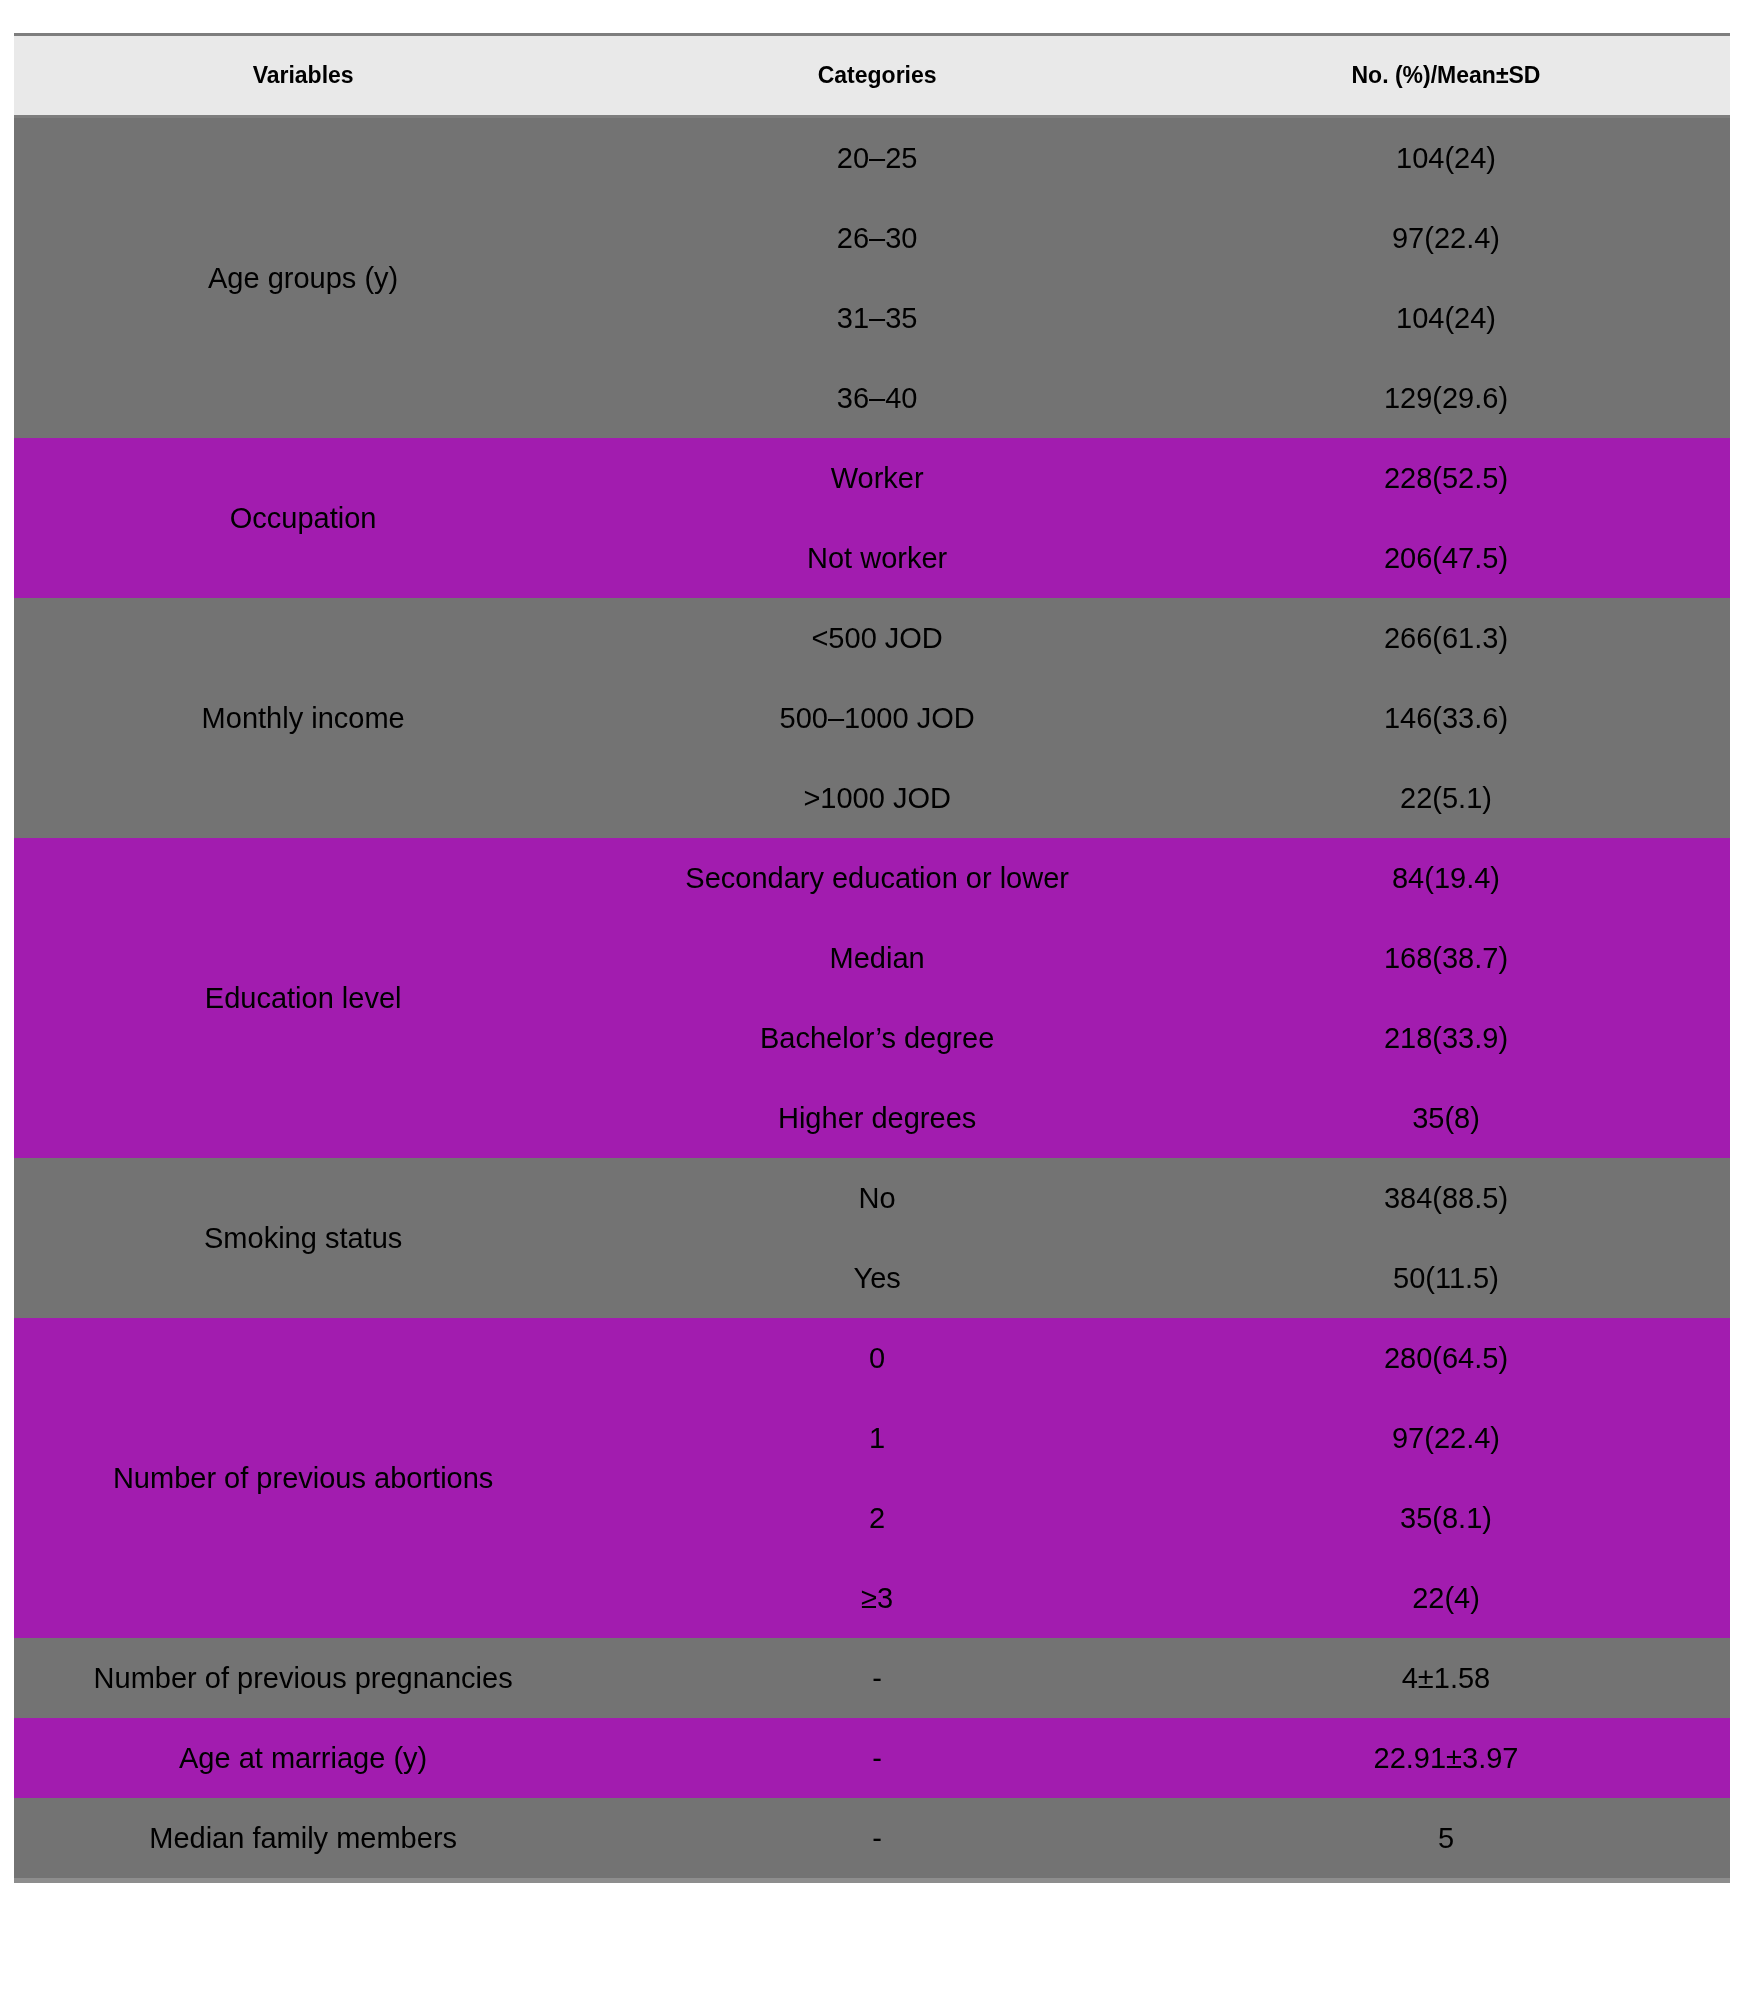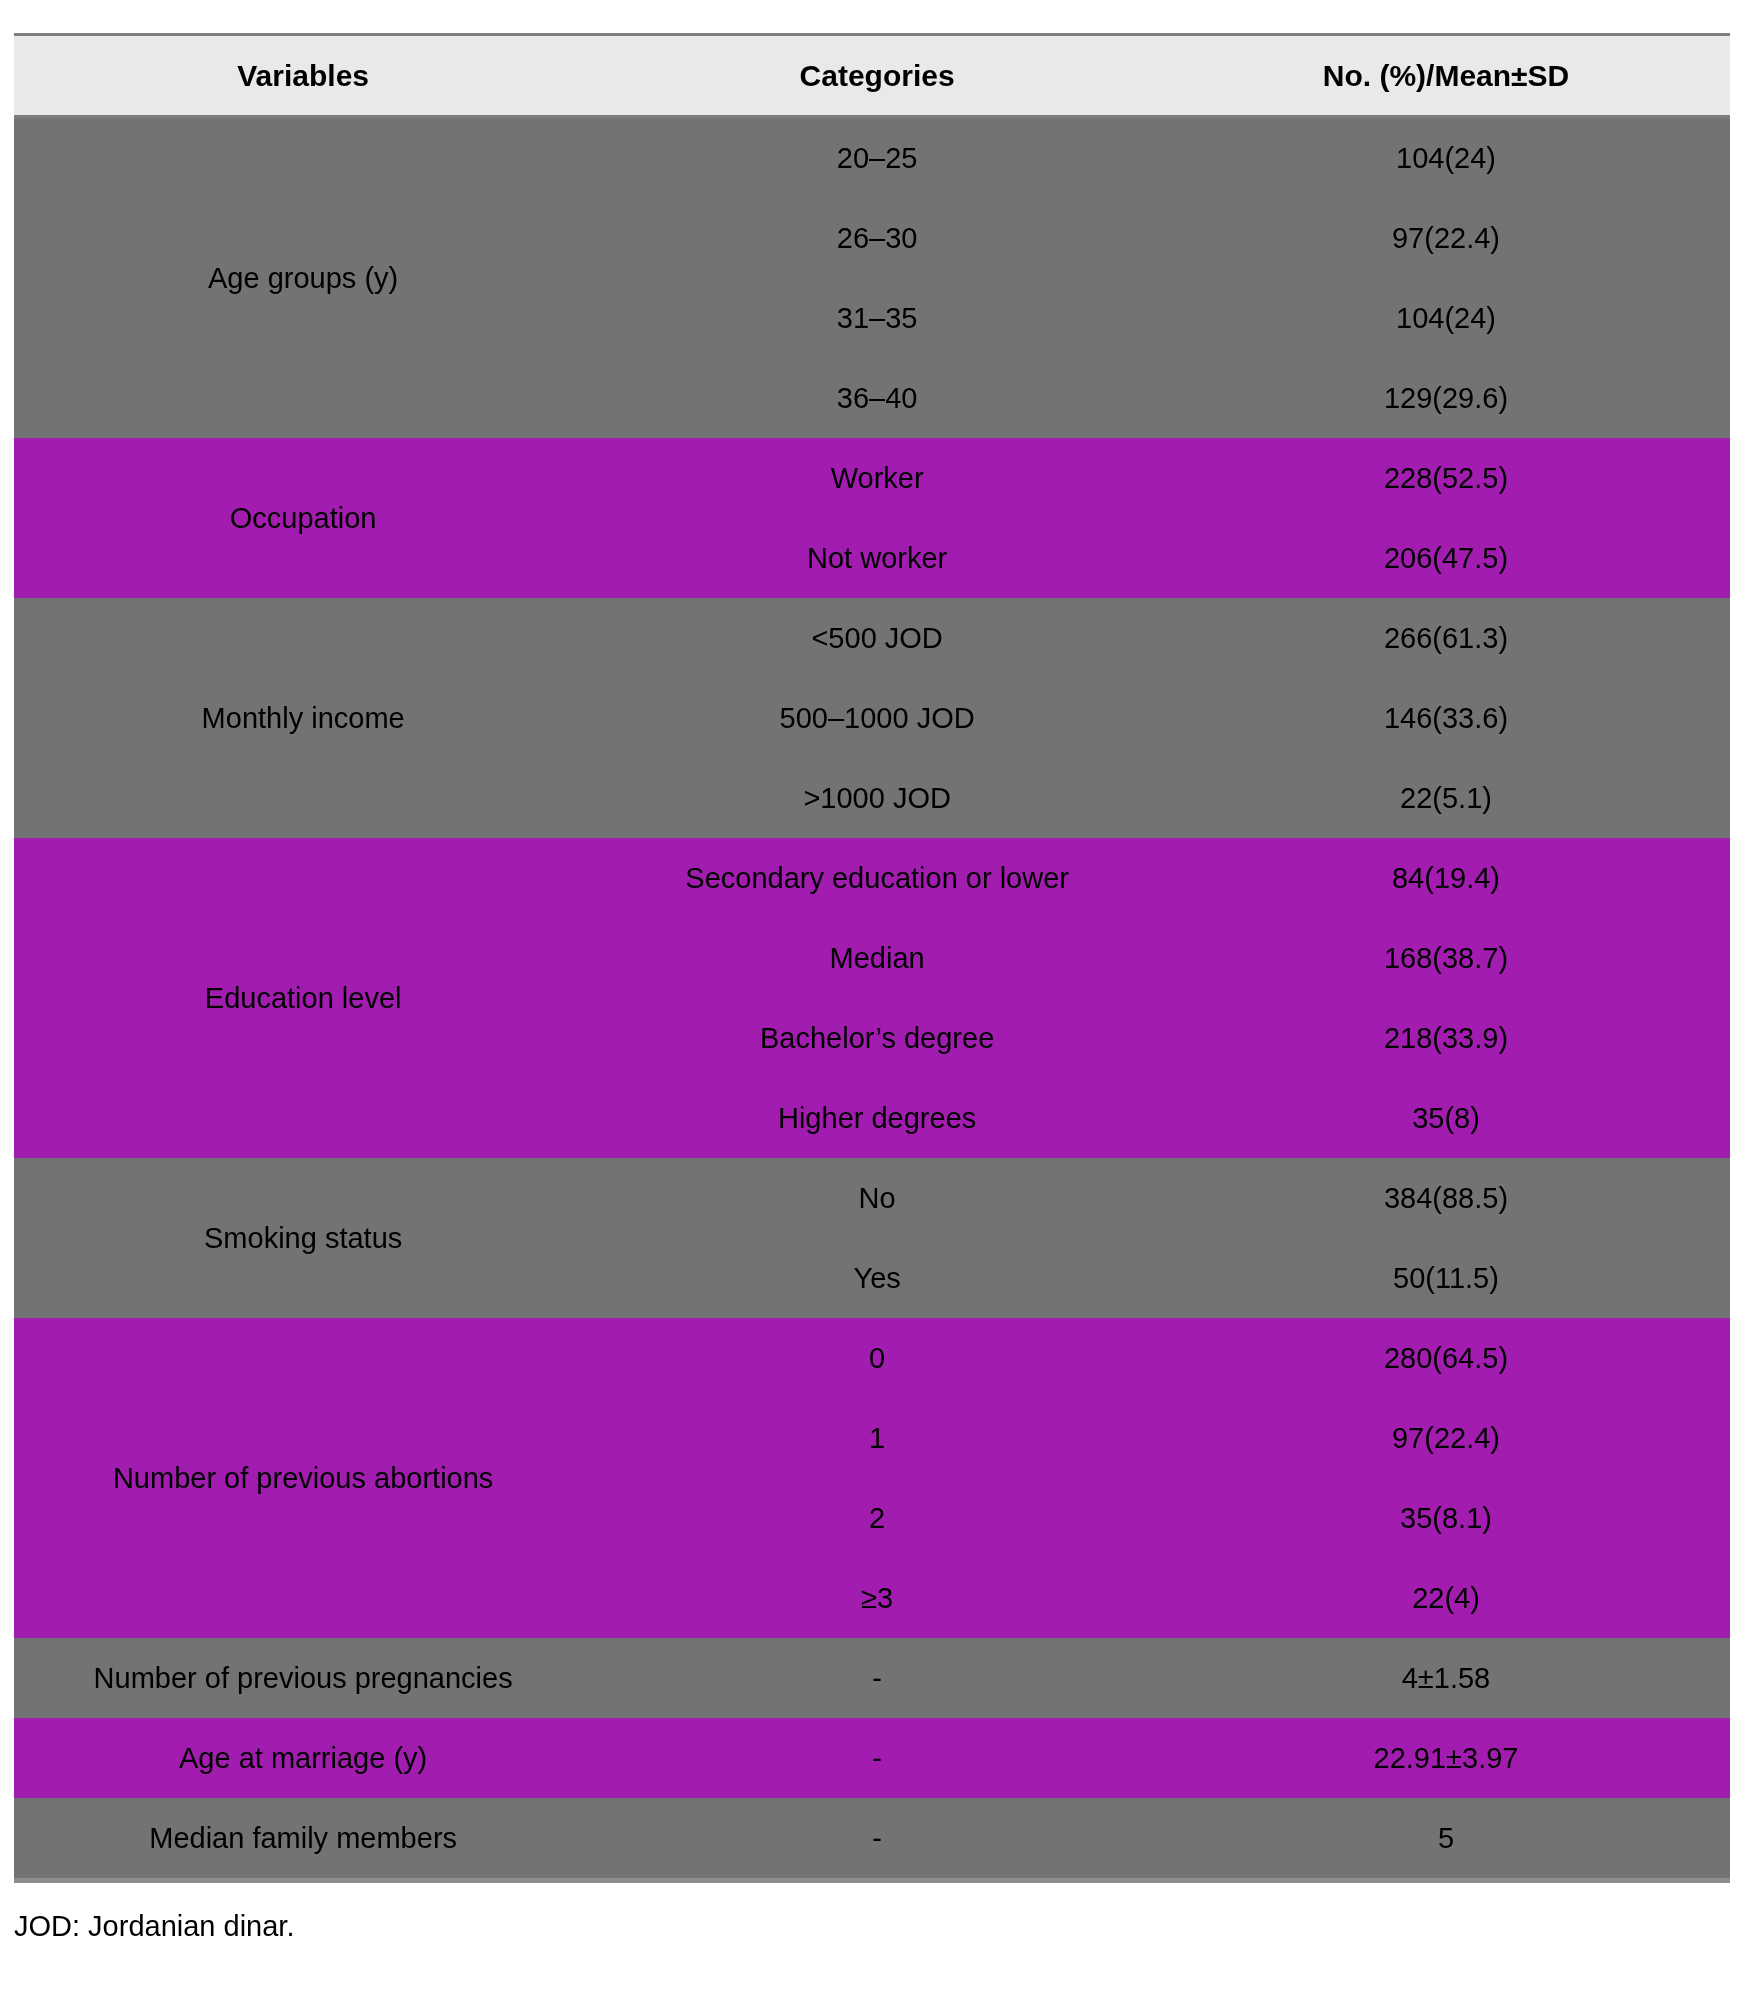--- a/index.html
+++ b/index.html
@@ -34,21 +34,21 @@
     border-top: 3px solid #7e7e7e;
     border-bottom: 5px solid #8d8d8d;
   }
   col.c1 { width: 33.7%; }
   col.c2 { width: 33.2%; }
   col.c3 { width: 33.1%; }
   thead th {
     height: 79px;
     background: #e9e9e9;
     border-bottom: 3px solid #7e7e7e;
-    font-size: 30px;
+    font-size: 23px;
     font-weight: bold;
     text-align: center;
     vertical-align: middle;
     padding: 0;
   }
   tbody td {
     height: 80px;
     font-size: 29px;
     font-weight: normal;
     text-align: center;
@@ -177,15 +177,14 @@
           <td>22.91±3.97</td>
         </tr>
         <tr>
           <td rowspan="1">Median family members</td>
           <td>-</td>
           <td>5</td>
         </tr>
       </tbody>
   </table>
 
-  <div class="footnote">JOD: Jordanian dinar.</div>
 
 </div>
 
 </body></html>

